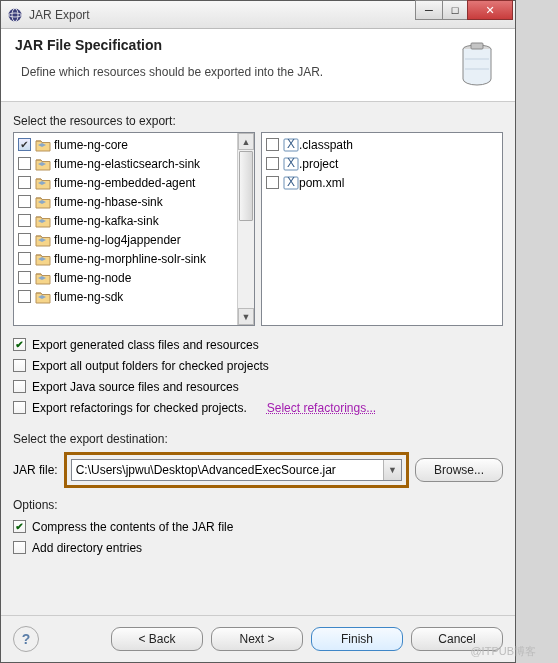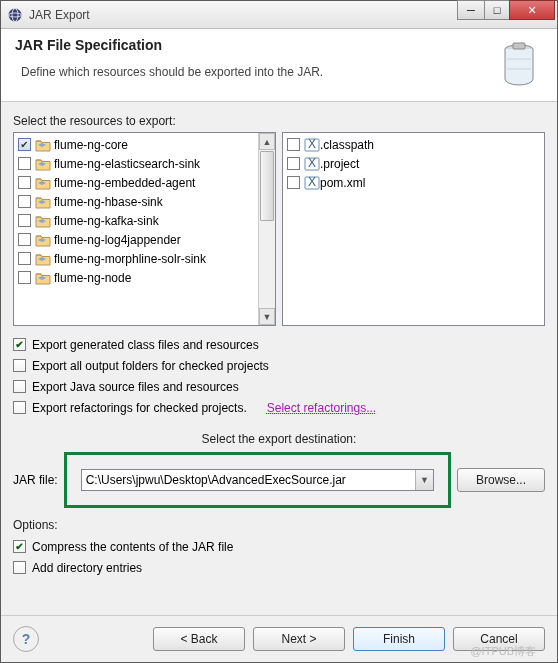--- a/index.html
+++ b/index.html
@@ -1,17 +1,17 @@
 <!DOCTYPE html>
 <html><head>
 <meta charset="utf-8">
 <style>
   * { box-sizing: border-box; font-family: "Segoe UI", Tahoma, sans-serif; font-size: 12px; }
   body { margin: 0; background: #d6d6d6; width: 558px; height: 663px; overflow: hidden; position: relative; }
-  .window { width: 558px; height: 663px; background: #fff; border: 1px solid #5a5a5a; display: flex; flex-direction: column; }
+  .window { width: 516px; height: 663px; background: #fff; border: 1px solid #5a5a5a; display: flex; flex-direction: column; }
   .titlebar { height: 28px; background: linear-gradient(#f7f7f7,#e4e4e4); display: flex; align-items: center; border-bottom: 1px solid #bbb; position: relative; }
   .titlebar-icon { width: 16px; height: 16px; margin: 0 6px; }
   .titlebar-text { flex: 1; color: #444; }
   .winbtns { display: flex; position: absolute; right: 2px; top: -1px; }
   .winbtn { width: 30px; height: 20px; border: 1px solid #888; background: linear-gradient(#f5f5f5,#d9d9d9); display: flex; align-items: center; justify-content: center; margin-left: -1px; font-size: 11px; }
   .winbtn.close { background: linear-gradient(#e27676,#c83c3c); color: #fff; width: 46px; border-color:#8a3030;}
   .winbtn.max { width:26px;}
   .winbtn.min { width:28px;}
   .banner { padding: 8px 14px 8px 14px; display: flex; border-bottom: 1px solid #ccc; background:#fff;}
   .banner-left { flex: 1; }
@@ -31,25 +31,25 @@
   .scroll { width: 17px; background: #f0f0f0; border-left: 1px solid #ccc; position: relative; }
   .scroll .up, .scroll .down { height: 17px; background: #e9e9e9; border:1px solid #bbb; display:flex; align-items:center; justify-content:center; font-size:9px; color:#555;}
   .scroll .down { position:absolute; bottom:0; left:0; right:0;}
   .thumb { position:absolute; left:1px; right:1px; top:18px; height:70px; background:linear-gradient(90deg,#f5f5f5,#d8d8d8); border:1px solid #aaa; border-radius:1px;}
   .opts { margin-top: 8px; }
   .optrow { display:flex; align-items:center; height: 21px; }
   .chk { width:13px; height:13px; border:1px solid #7a7a7a; background:linear-gradient(#fff,#f4f4f4); margin-right:6px; display:flex; align-items:center; justify-content:center;}
   .chk.on::after{content:"✔"; color:#0a620a; font-size:10px; font-weight:bold;}
   .link { color:#a21caf; text-decoration: underline dotted; margin-left:20px;}
   .destrow { display:flex; align-items:center; gap:6px; margin-top:2px;}
-  .combo-wrap { flex:1; border:3px solid #15803d; padding:14px; }
+  .combo-wrap { flex:1; border:3px solid #a16207; padding:4px; }
   .combo { display:flex; height:22px; border:1px solid #828790; background:#fff;}
   .combo input { flex:1; border:0; outline:0; padding:0 4px; font-size:12px;}
   .combo .dd { width:18px; background:linear-gradient(#f4f4f4,#dcdcdc); border-left:1px solid #b5b5b5; display:flex; align-items:center; justify-content:center; font-size:9px; color:#555;}
-  .btn { height:24px; min-width:88px; background:linear-gradient(#fdfdfd,#e3e3e3); border:1px solid #8e8e8e; border-radius:3px; display:flex; align-items:center; justify-content:center; color:#222;}
+  .btn { height:24px; min-width:88px; background:linear-gradient(#fdfdfd,#e3e3e3); border:1px solid #8e8e8e; border-radius:9px; display:flex; align-items:center; justify-content:center; color:#222;}
   .footer { border-top:1px solid #ccc; padding:10px 12px; display:flex; align-items:center; gap:8px; background:#f0f0f0;}
   .footer .help { width:26px; height:26px; border:1px solid #aaa; border-radius:50%; display:flex; align-items:center; justify-content:center; color:#5b7ea8; font-weight:bold; font-size:14px; margin-right:auto;}
   .footer .btn { min-width:92px;}
   .footer .btn.primary { border:1px solid #3e86c7; background:linear-gradient(#f5faff,#dceeff);}
   .xml-ico { width:16px; height:14px; }
   .watermark { position:absolute; right:22px; bottom:4px; color:#bcbcbc; font-size:11px;}
 </style>
 </head>
 <body>
 
@@ -151,20 +151,29 @@
             </div>
             <div class="row">
               <span class="sm-chk "></span>
               <svg class="folder-ico" viewBox="0 0 16 16">
                 <path d="M1 4h5l1 1.5h8v8.5H1z" fill="#f6d58a" stroke="#b8935a"></path>
                 <path d="M1 4h5l1 1.5h8" fill="none" stroke="#b8935a"></path>
                 <path d="M3 8l4-2 4 2-4 2z" fill="#8aa8c8"></path>
               </svg>
               <span>flume-ng-node</span>
             </div>
+            <div class="row">
+              <span class="sm-chk "></span>
+              <svg class="folder-ico" viewBox="0 0 16 16">
+                <path d="M1 4h5l1 1.5h8v8.5H1z" fill="#f6d58a" stroke="#b8935a"></path>
+                <path d="M1 4h5l1 1.5h8" fill="none" stroke="#b8935a"></path>
+                <path d="M3 8l4-2 4 2-4 2z" fill="#8aa8c8"></path>
+              </svg>
+              <span>flume-ng-sdk</span>
+            </div>
           </div>
         <div class="scroll">
           <div class="up">▲</div>
           <div class="thumb"></div>
           <div class="down">▼</div>
         </div>
       </div>
       <div class="listbox">
         <div class="treelist" id="right-list">
             <div class="row">
@@ -208,21 +217,21 @@
           <span class="chk"></span>
           <span>Export Java source files and resources</span>
         </div>
       </div>
     <div class="optrow">
       <span class="chk"></span>
       <span>Export refactorings for checked projects.</span>
       <span class="link">Select refactorings...</span>
     </div>
 
-    <div class="label" style="margin-top:14px;text-align:center;">Select the export destination:</div>
+    <div class="label" style="margin-top:14px;">Select the export destination:</div>
     <div class="destrow">
       <span>JAR file:</span>
       <div class="combo-wrap">
         <div class="combo">
           <input value="C:\Users\jpwu\Desktop\AdvancedExecSource.jar" style="">
           <div class="dd">▼</div>
         </div>
       </div>
       <div class="btn">Browse...</div>
     </div>

